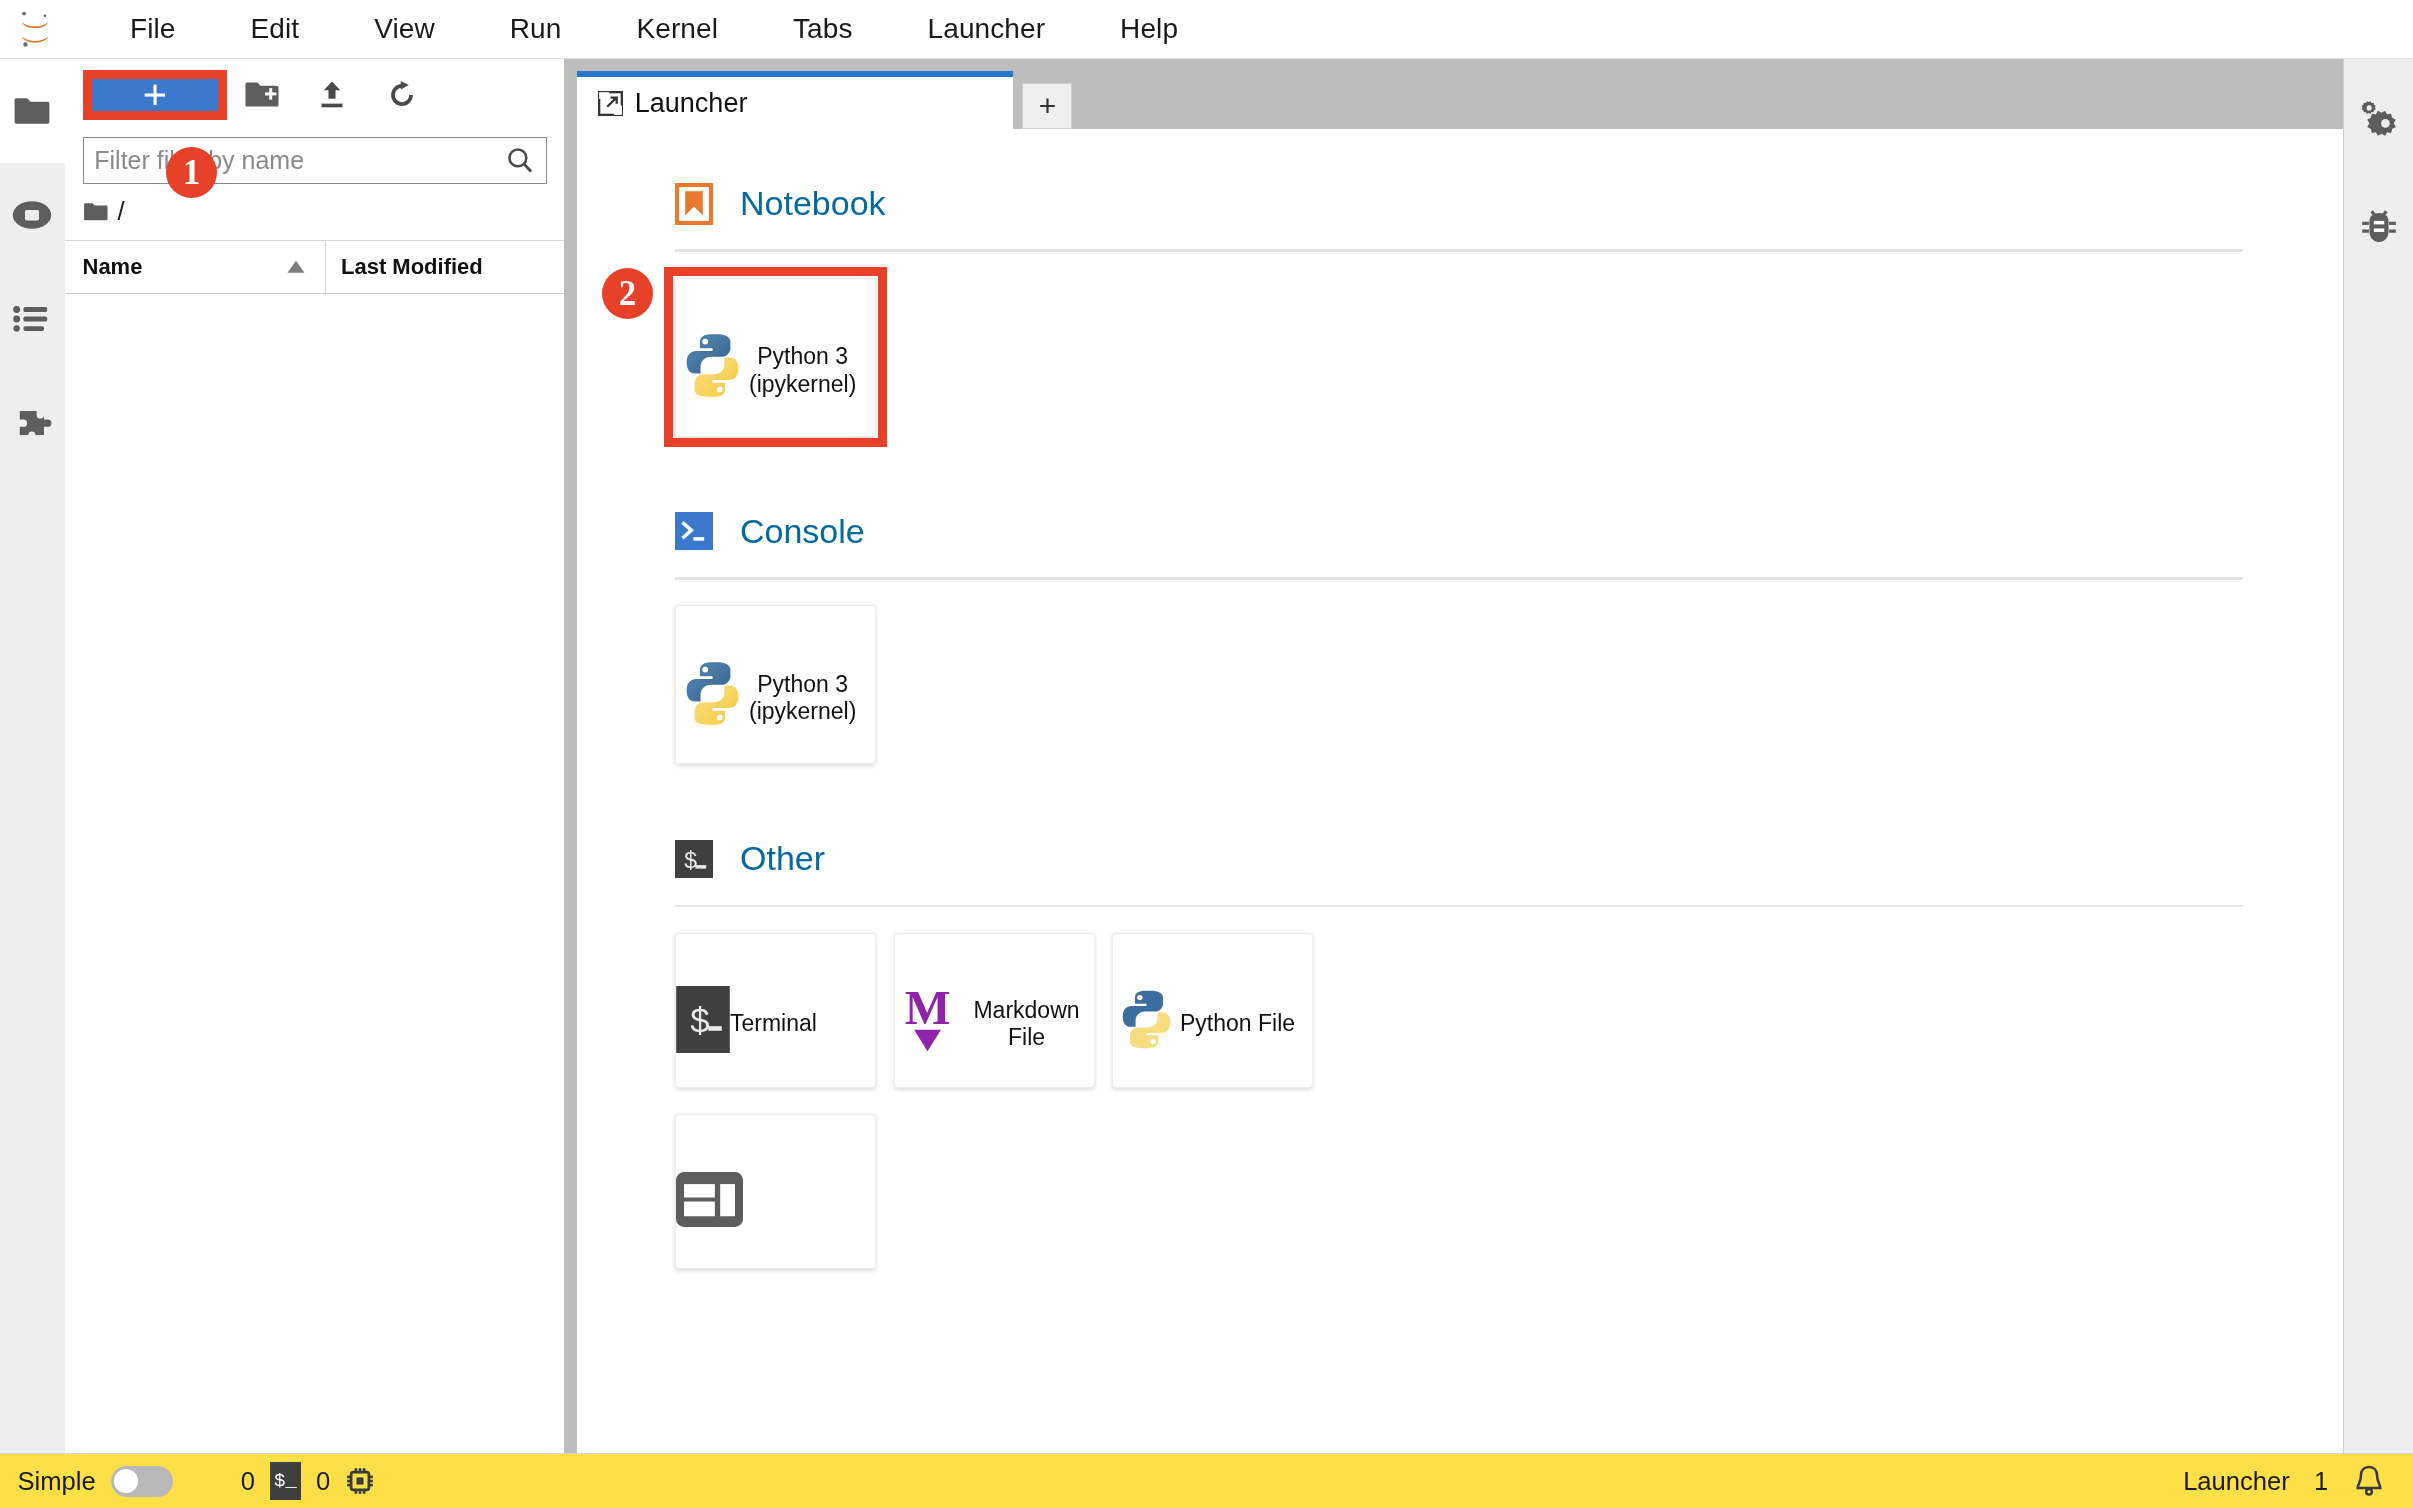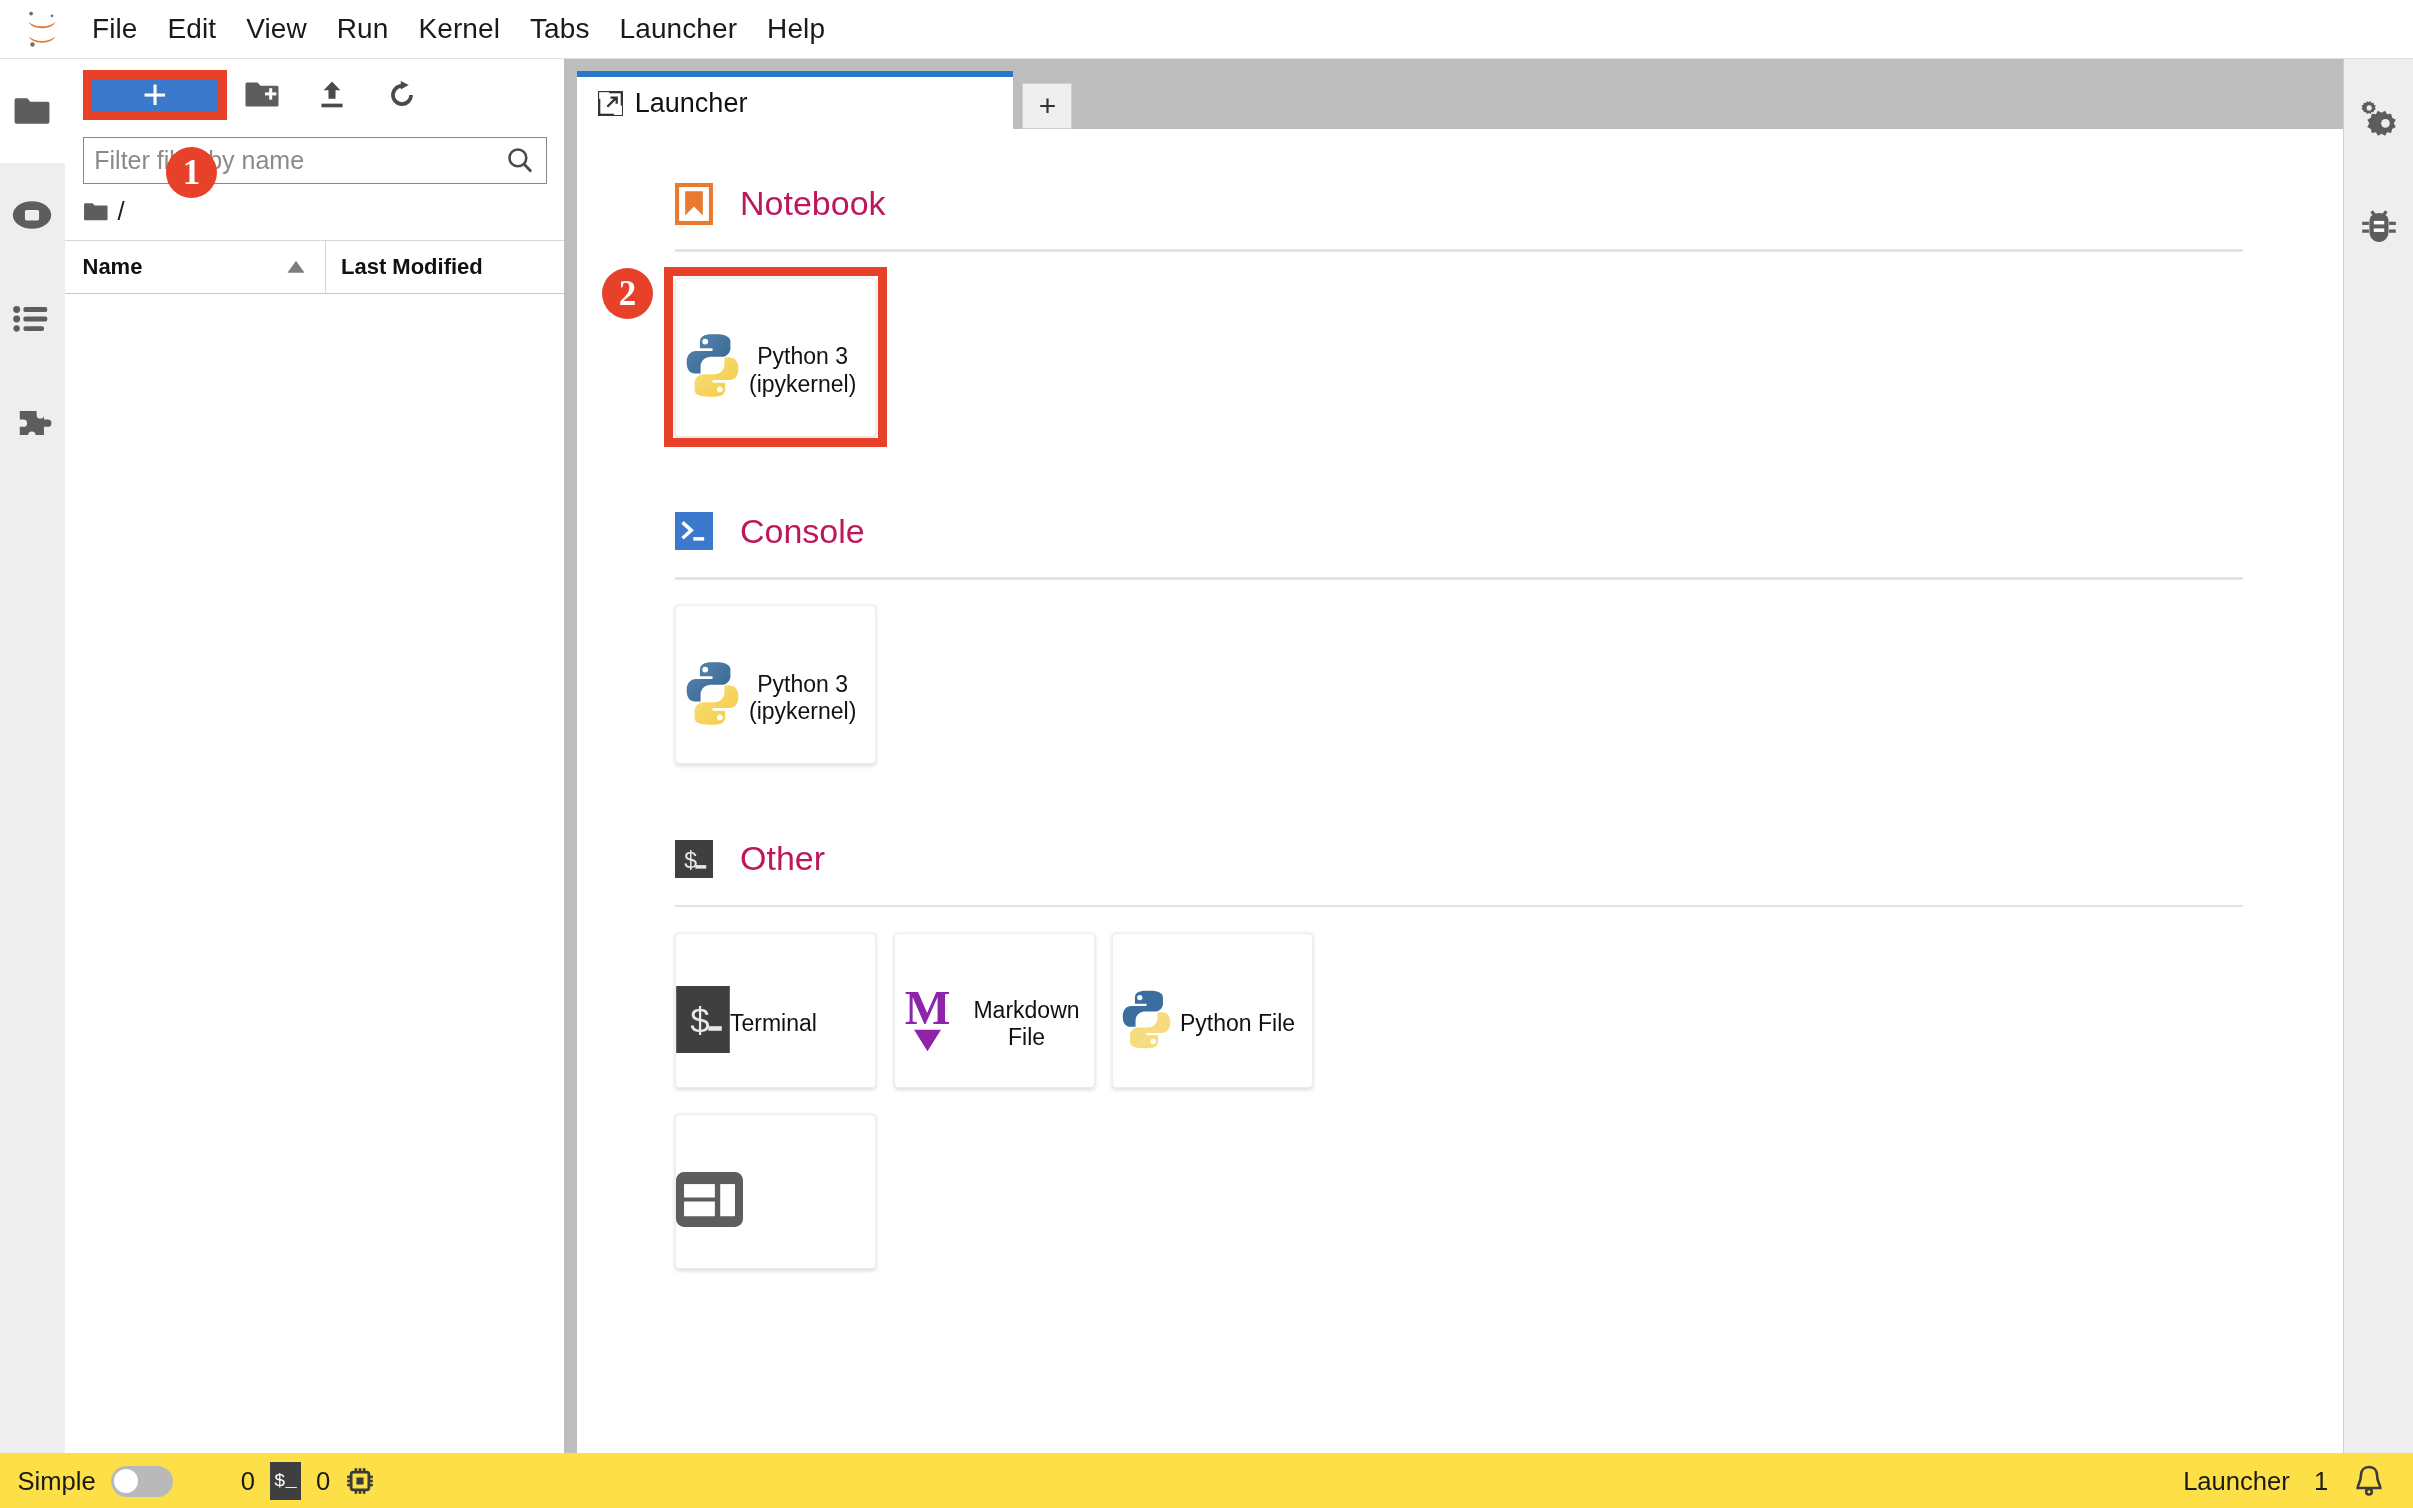--- a/index.html
+++ b/index.html
@@ -14,22 +14,23 @@
     width: 2413px; height: 1508px;
     display: flex; flex-direction: column;
     background: #fff;
   }
 
   
   .menubar {
     height: 59px; flex: 0 0 59px;
     background: #fff;
     display: flex; align-items: center;
-    padding-left: 22px;
+    padding-left: 15px;
     border-bottom: 0.7px solid #e0e0e0;
+    gap: 45px;
   }
   .jupyter-logo { width: 40px; height: 40px; margin-right: 15px; flex:0 0 40px; }
   .menu-item {
     font-size: 28px; color: #1a1a1a;
     padding: 5.4px 15px; white-space: nowrap;
     letter-spacing: 0.1px;
   }
 
   
   .bodyrow { flex: 1 1 auto; display: flex; min-height: 0; position: relative; }
@@ -138,21 +139,21 @@
   }
   .launcher {
     flex: 1 1 auto; background: #fff; min-height: 0;
     overflow: hidden; position: relative;
     padding: 38px 0 0 0;
   }
   .sect {
     margin-left: 98px; margin-right: 100px;
   }
   .sect-head { display: flex; align-items: center; gap: 27px; height: 73px; }
-  .sect-title { font-size: 34px; color: #be185d; }
+  .sect-title { font-size: 34px; color: #0369a1; }
   .sect-rule { height: 2.7px; background: #e2e2e2; margin-top: 9.4px; }
   .cards { display: flex; gap: 17.5px; padding-top: 25.6px; }
   .card {
     width: 201px; height: 155px;
     background: #fff;
     border: 1.3px solid #ececec; border-radius: 4px;
     box-shadow: 0 1.3px 4px rgba(0,0,0,.14);
     display: flex; 
     align-items: center; justify-content: flex-start;
     padding-top: 17.5px;

